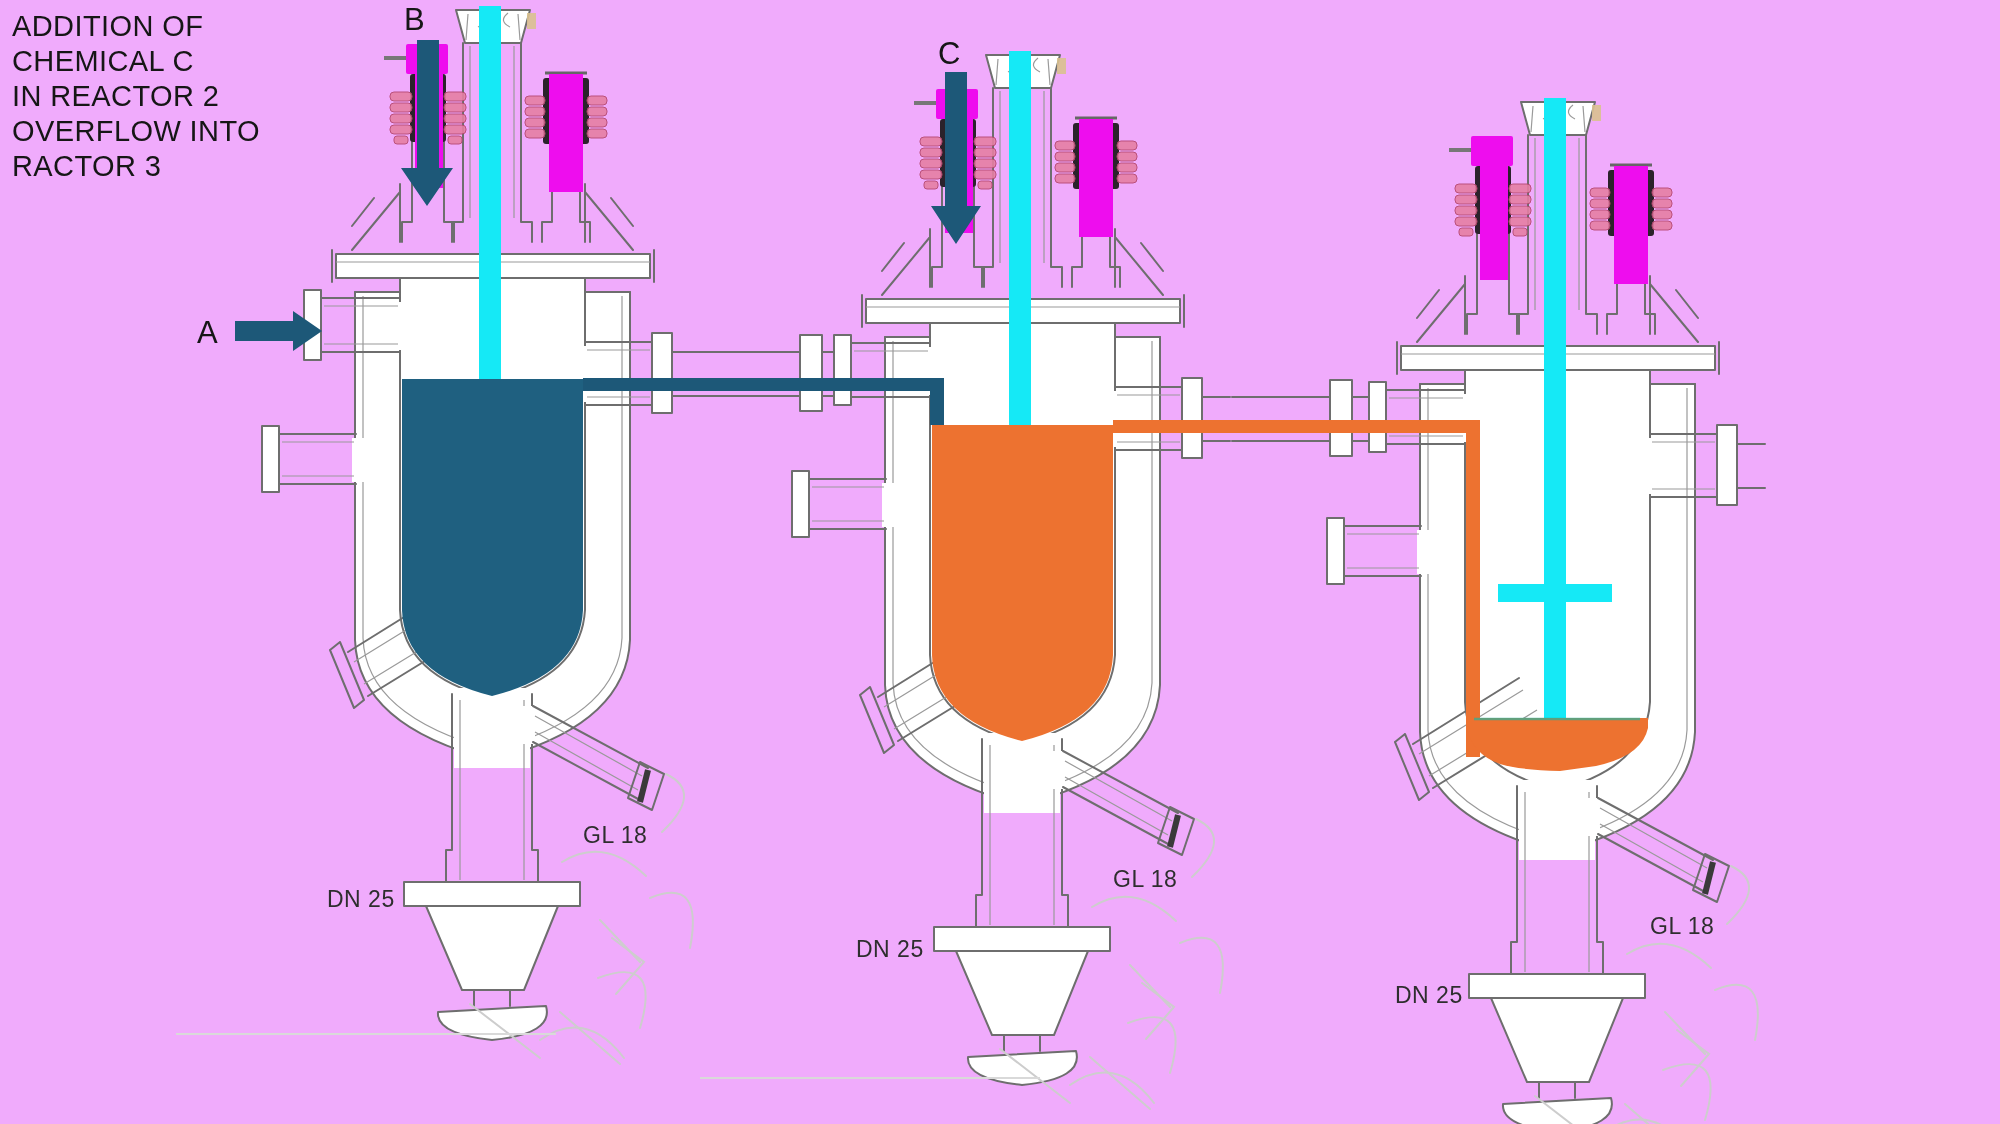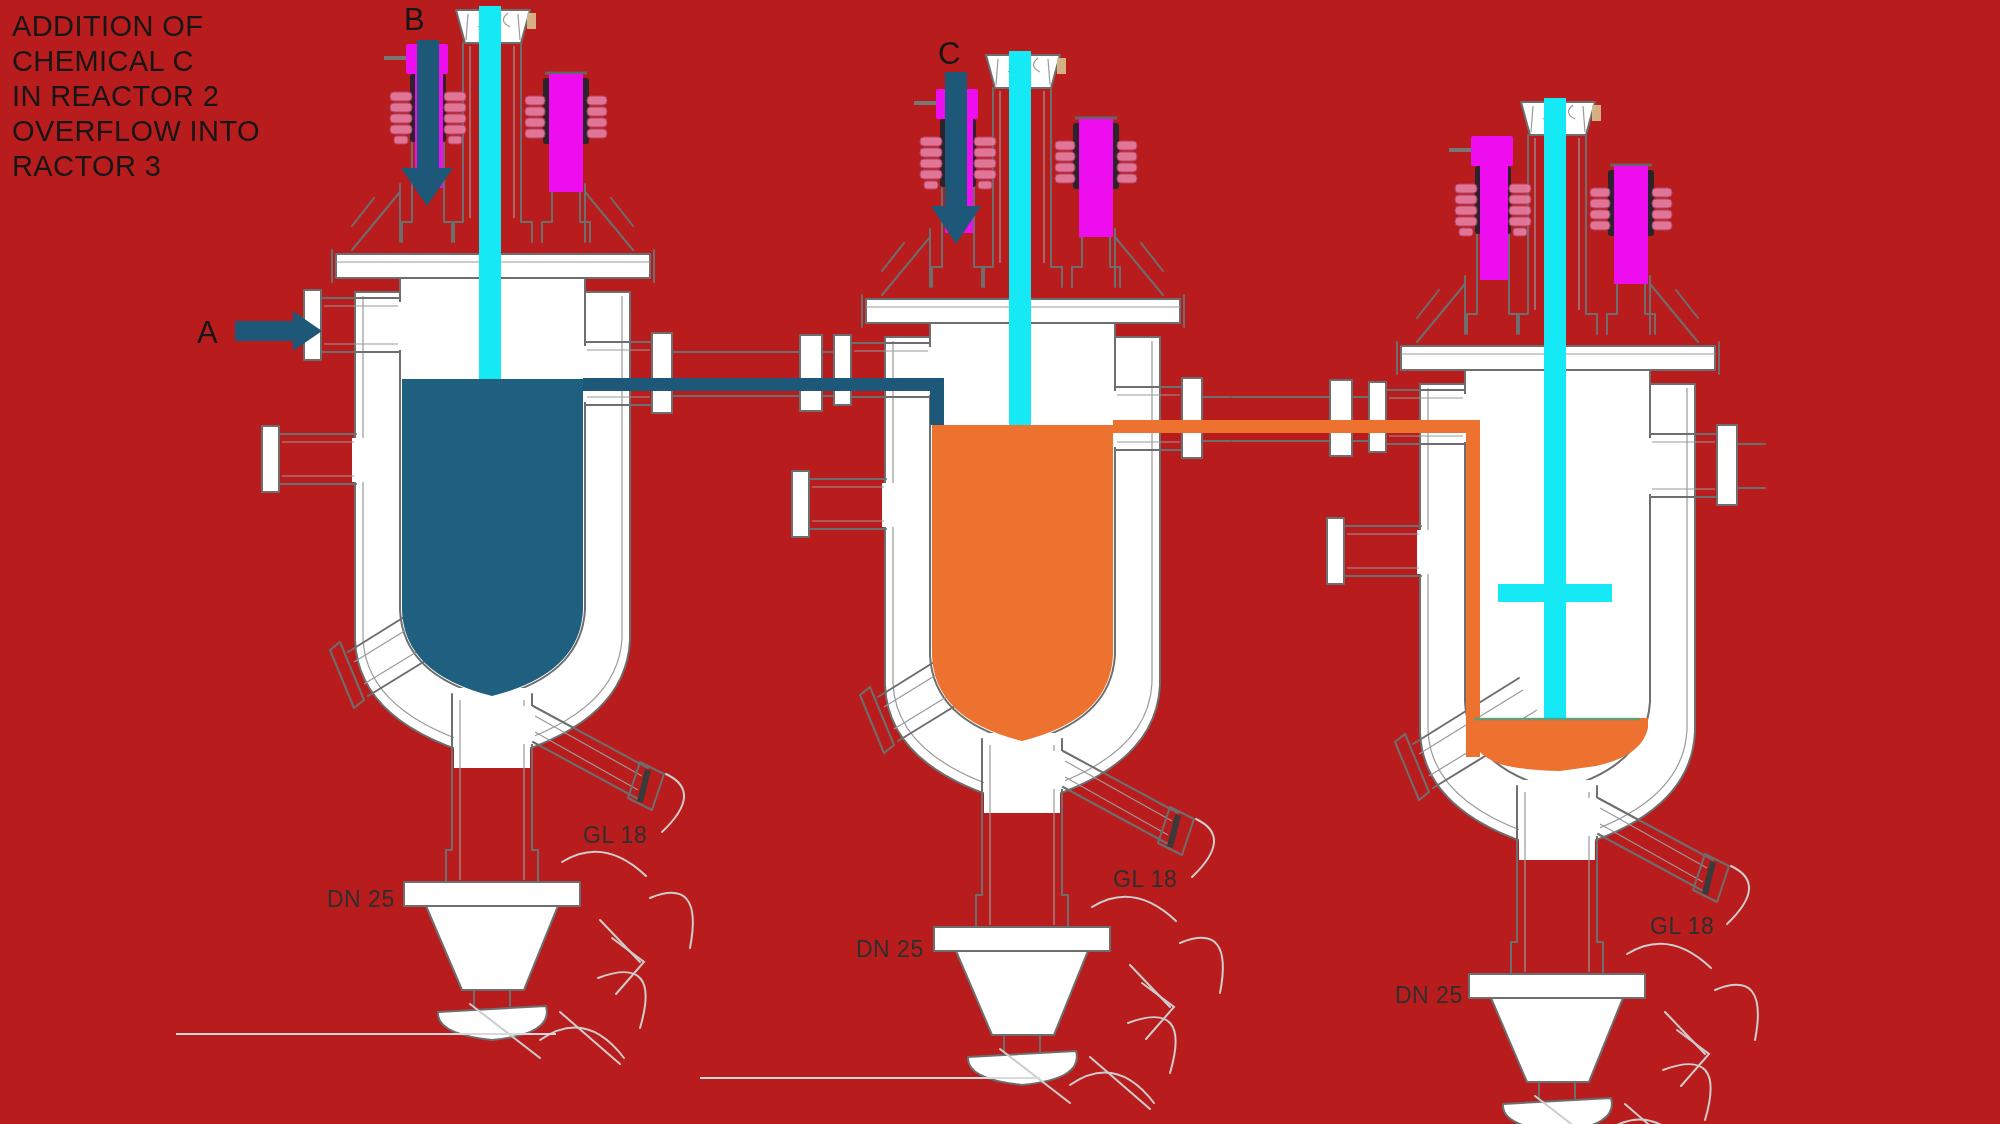--- a/index.html
+++ b/index.html
@@ -1,16 +1,16 @@
 <!DOCTYPE html>
 <html style="--teal: #1F6080; --orange: #ED7230; --stream: #1D5878; --cyan: #15E9F6; --magenta: #EE0DEE; --pink: #E57FA4; --outline: #6E6E6E; --sketch: #CDCDCD; --ink: #161616;"><head>
 <meta charset="utf-8">
 <style>
   html,body{margin:0;padding:0;background:#fff;}
-  .stage{position:relative;width:2000px;height:1124px;background:#b91c1c;overflow:hidden;}
+  .stage{position:relative;width:2000px;height:1124px;background:#f0abfc;overflow:hidden;}
   svg{display:block;}
   .glass{stroke:var(--outline);stroke-width:2;fill:none;stroke-linejoin:round;stroke-linecap:round;}
   .fw{fill:#fff;}
   .thin{stroke:#9a9a9a;stroke-width:1.2;fill:none;}
   .sketch{stroke:var(--sketch);stroke-width:2;fill:none;stroke-linecap:round;}
   .ground{stroke:#d9d9d9;stroke-width:2;}
   .coil{fill:var(--pink);stroke:#b5476e;stroke-width:1;opacity:.9;}
   .mag{fill:var(--magenta);}
   .darkp{fill:#2b222b;}
   .liq-teal{fill:var(--teal);}

